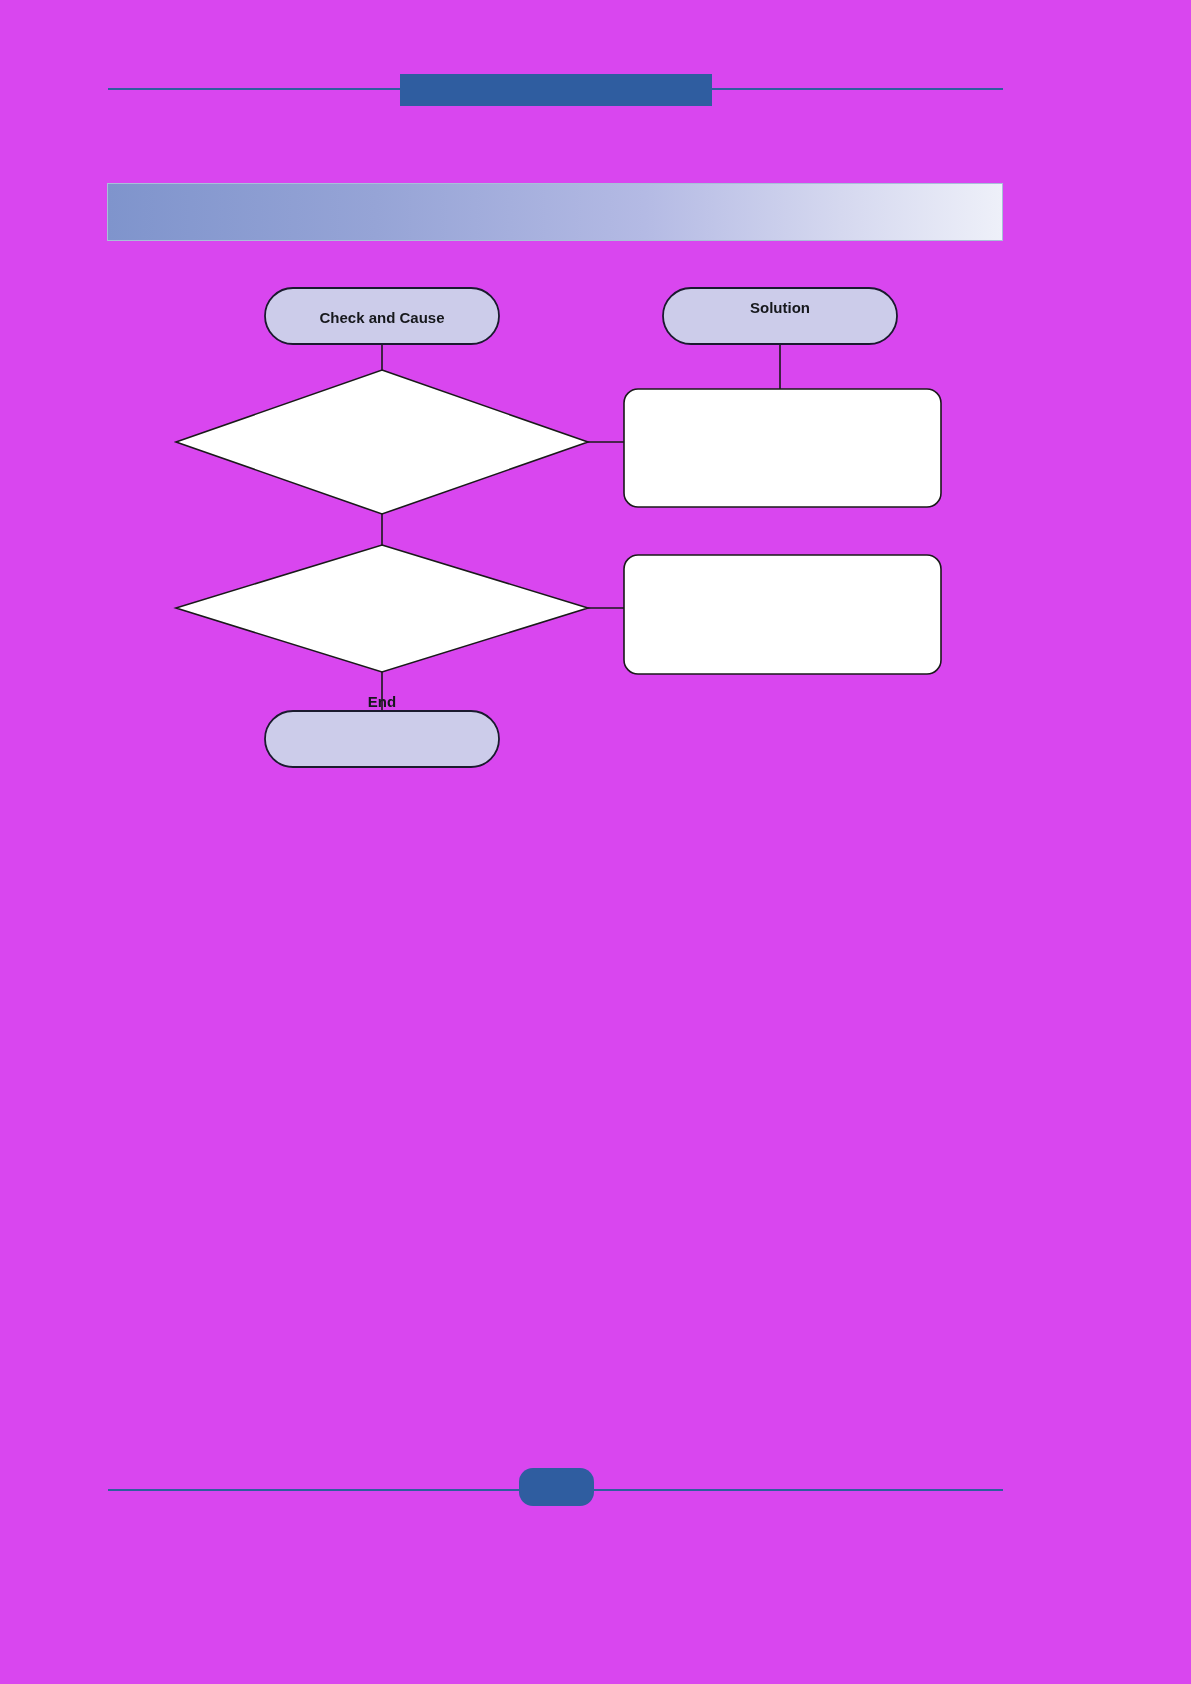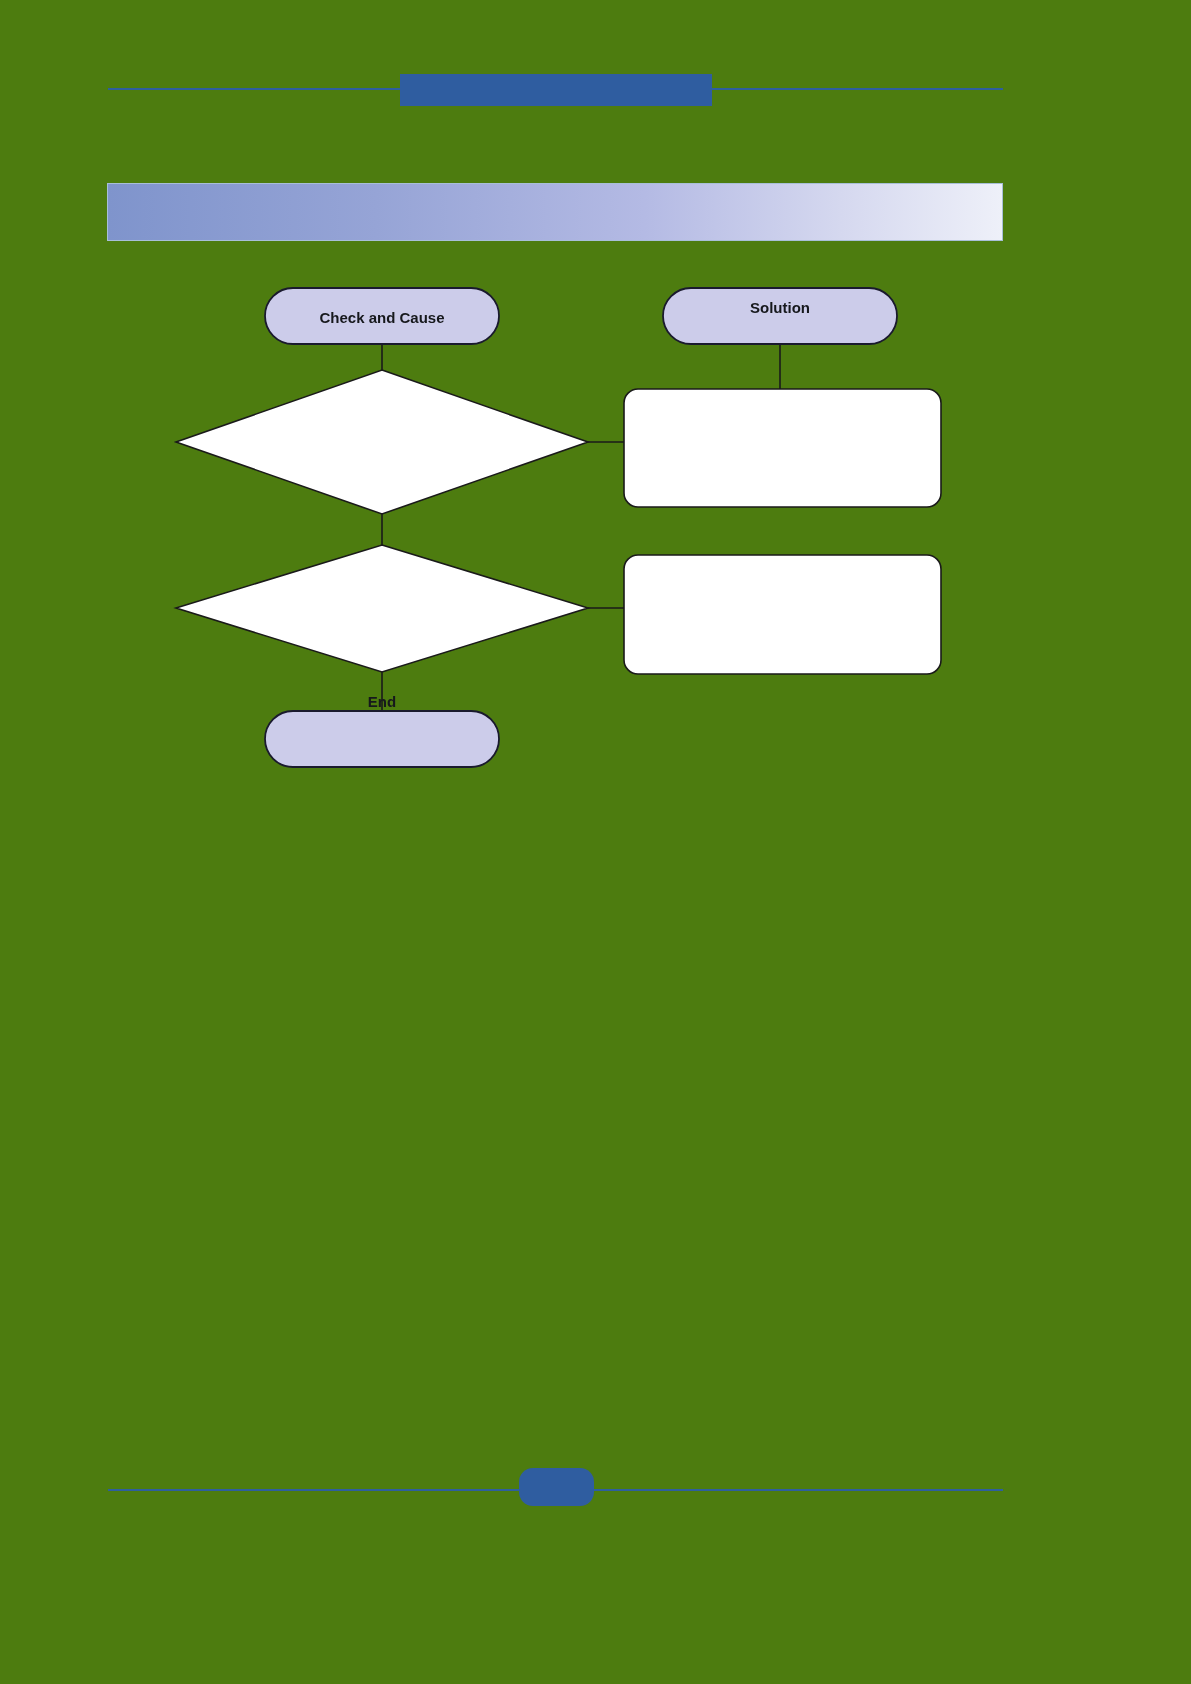--- a/index.html
+++ b/index.html
@@ -7,21 +7,21 @@
     padding: 0;
     background: #ffffff;
   }
   body {
     font-family: "Liberation Sans", sans-serif;
   }
   #page {
     position: relative;
     width: 1191px;
     height: 1684px;
-    background: #4d7c0f;
+    background: #d946ef;
     overflow: hidden;
   }
 
   
   #header-rule-left {
     position: absolute;
     left: 108px;
     top: 88px;
     width: 293px;
     height: 2px;

